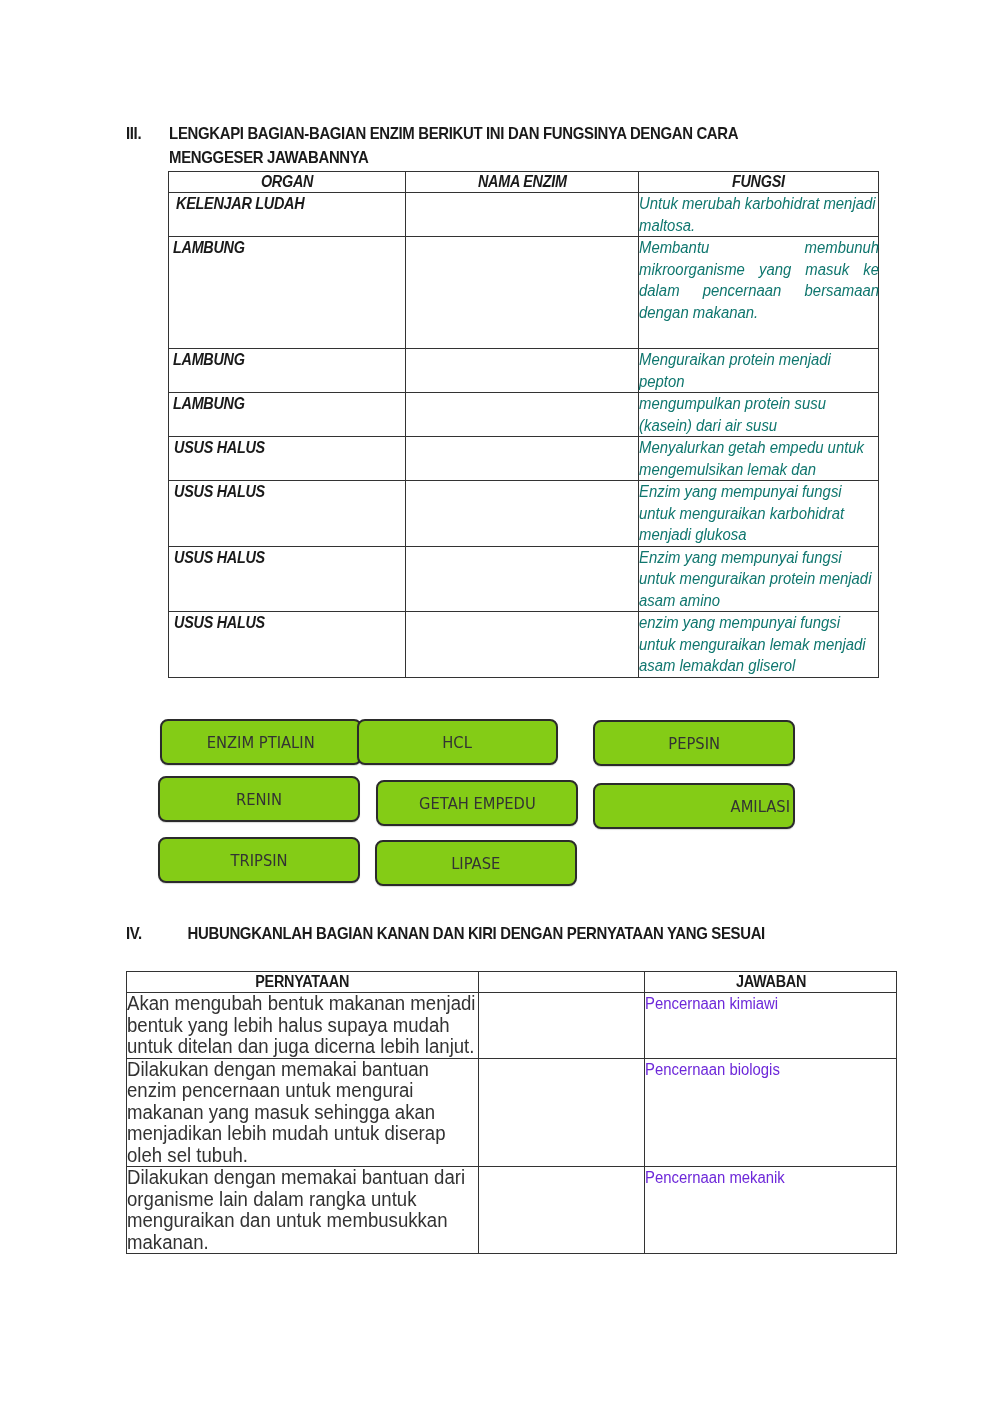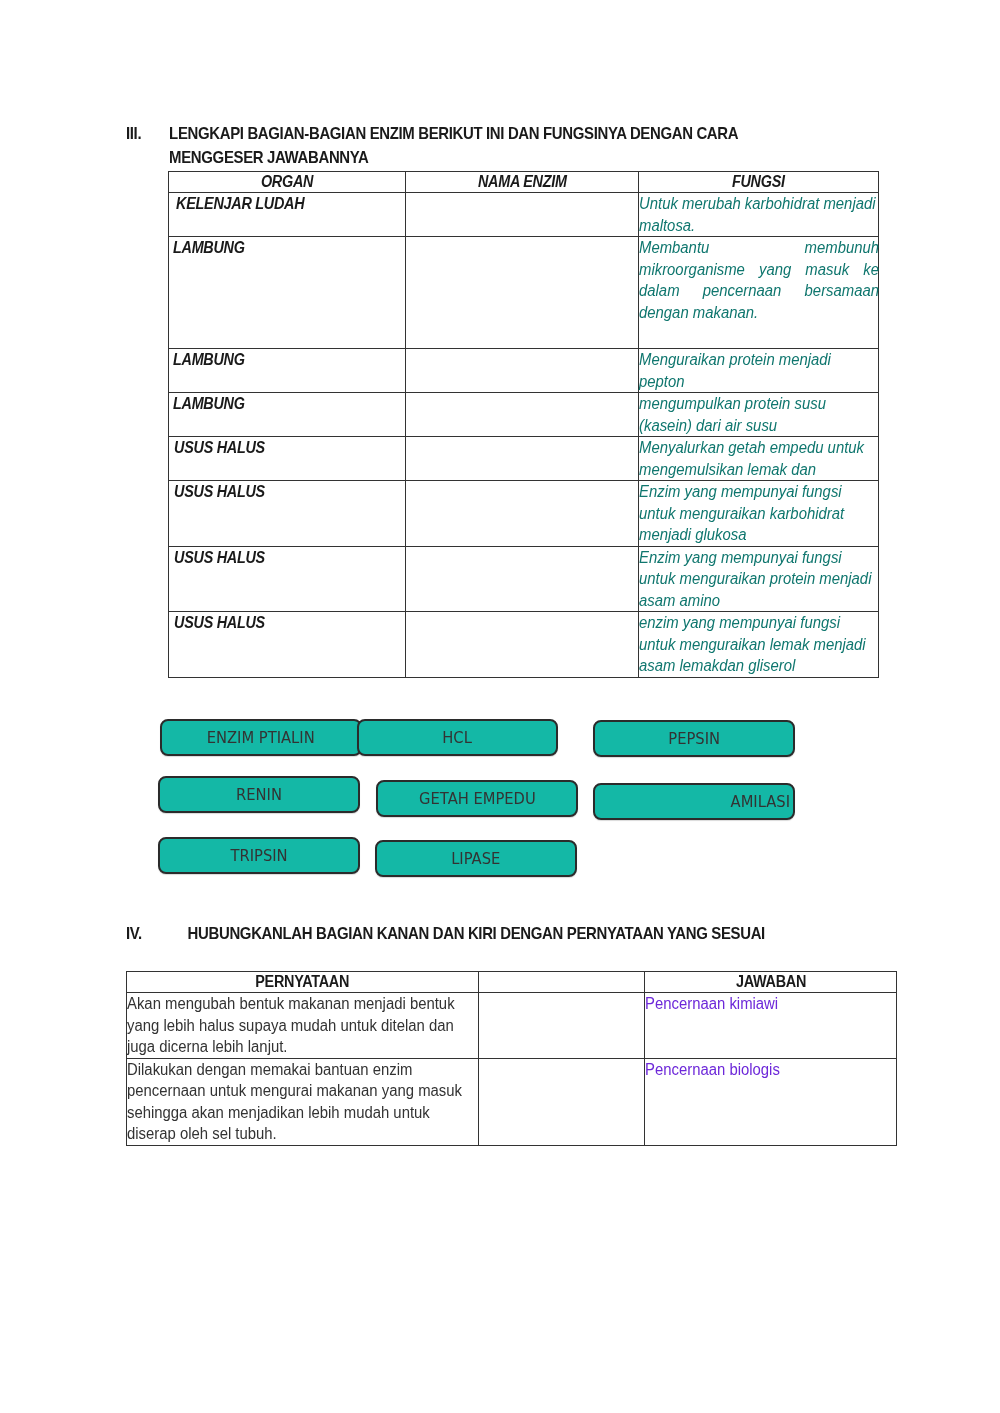--- a/index.html
+++ b/index.html
@@ -61,37 +61,37 @@
       display: block;
       transform: scaleX(0.93);
       transform-origin: left top;
       width: 108%;
     }
     td.func.justify .ft { text-align: justify; }
     td.drop { background: #fff; }
 
     .chip {
       position: absolute;
-      height: 37px;
+      height: 46px;
       border: 2px solid #2b2b2b;
       border-radius: 8px;
-      background: #14b8a6;
+      background: #84cc16;
       display: flex;
       align-items: center;
       justify-content: center;
       font-family: "DejaVu Sans", sans-serif;
       font-size: 16px;
       color: #333;
       cursor: grab;
       box-shadow: 0 1px 1px rgba(0,0,0,0.15);
     }
     .chip span { transform: scaleX(0.92); display: inline-block; }
 
     td.stmt {
-      font-size: 16px;
+      font-size: 20px;
       line-height: 21.5px;
       padding-left: 9px;
       color: #333;
     }
     td.stmt .ft { display: block; transform: scaleX(0.93); transform-origin: left top; width: 108%; }
     td.ans {
       font-size: 16px;
       line-height: 21.5px;
       padding-left: 9px;
       padding-top: 1px;
@@ -228,14 +228,21 @@
     <td class="drop"></td>
     <td class="ans"><span class="ft">Pencernaan kimiawi</span></td>
   </tr>
   <tr style="height:86px;">
     <td class="stmt">
           <span class="ft">Dilakukan dengan memakai bantuan enzim pencernaan untuk mengurai makanan yang masuk sehingga akan menjadikan lebih mudah untuk diserap oleh sel tubuh.</span>
         </td>
     <td class="drop"></td>
     <td class="ans"><span class="ft">Pencernaan biologis</span></td>
   </tr>
+  <tr style="height:64px;">
+    <td class="stmt">
+          <span class="ft">Dilakukan dengan memakai bantuan dari organisme lain dalam rangka untuk menguraikan dan untuk membusukkan makanan.</span>
+        </td>
+    <td class="drop"></td>
+    <td class="ans"><span class="ft">Pencernaan mekanik</span></td>
+  </tr>
 </tbody>
   </table>
 
 </body></html>

